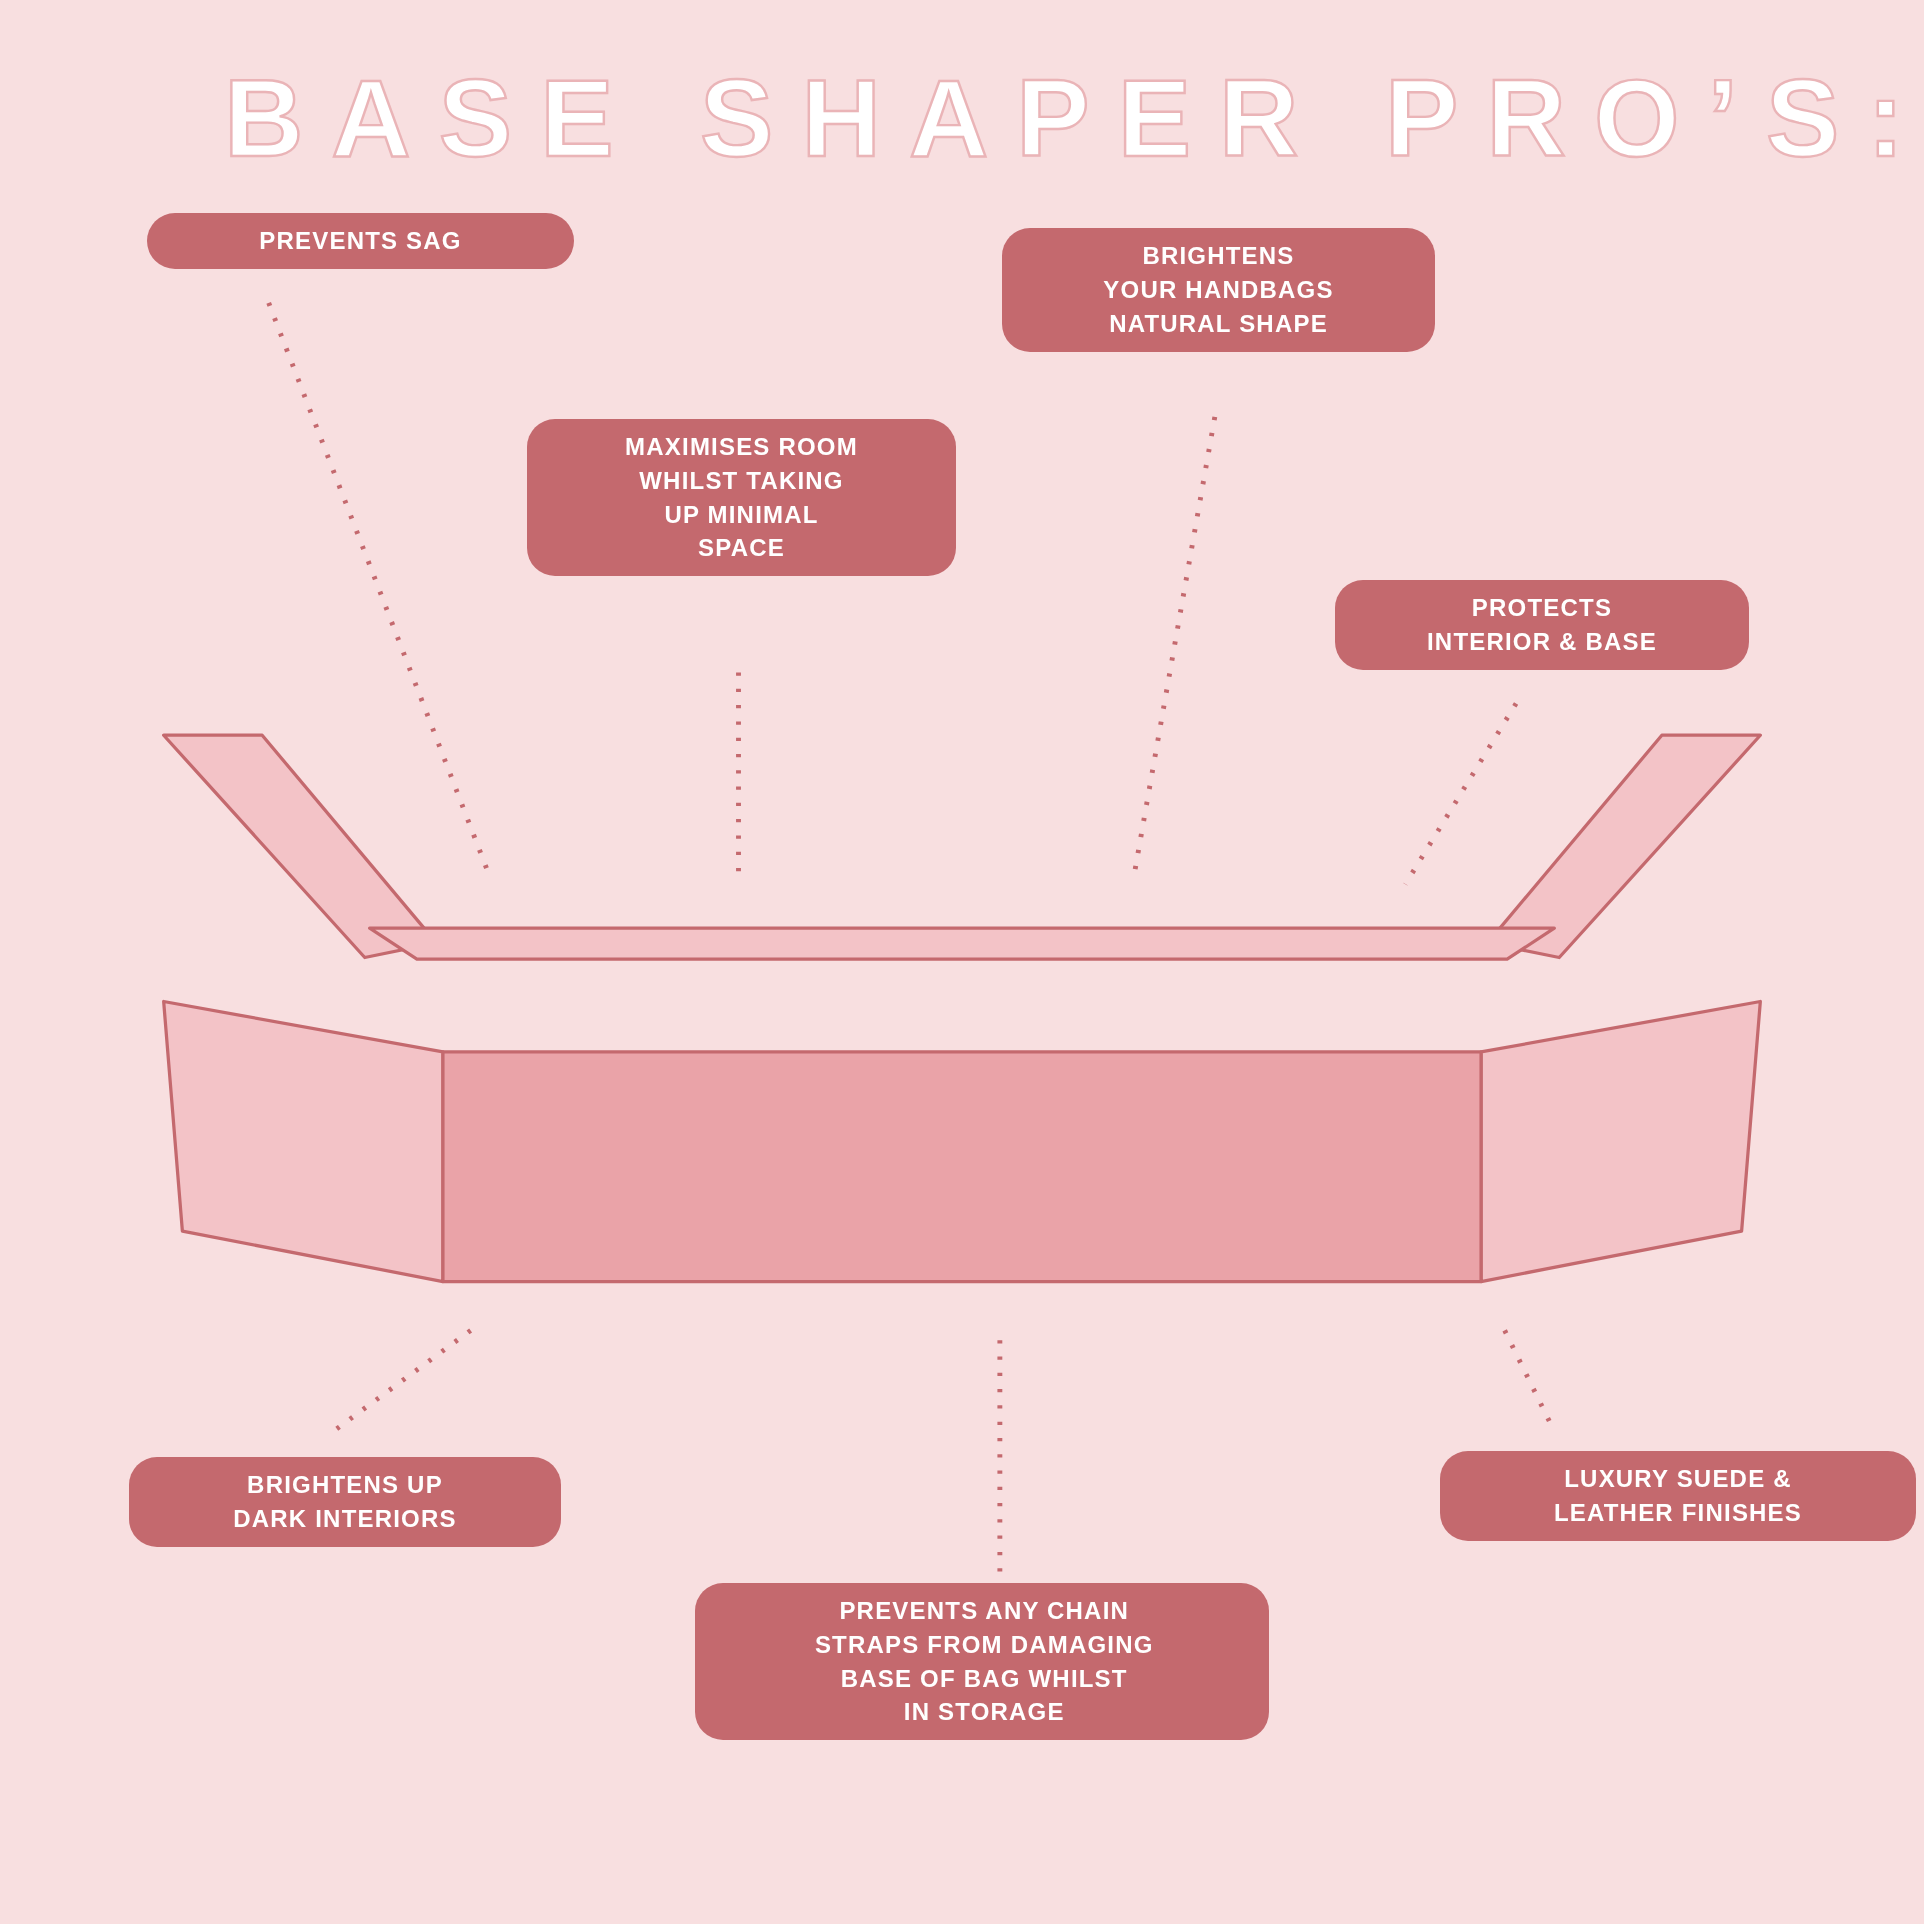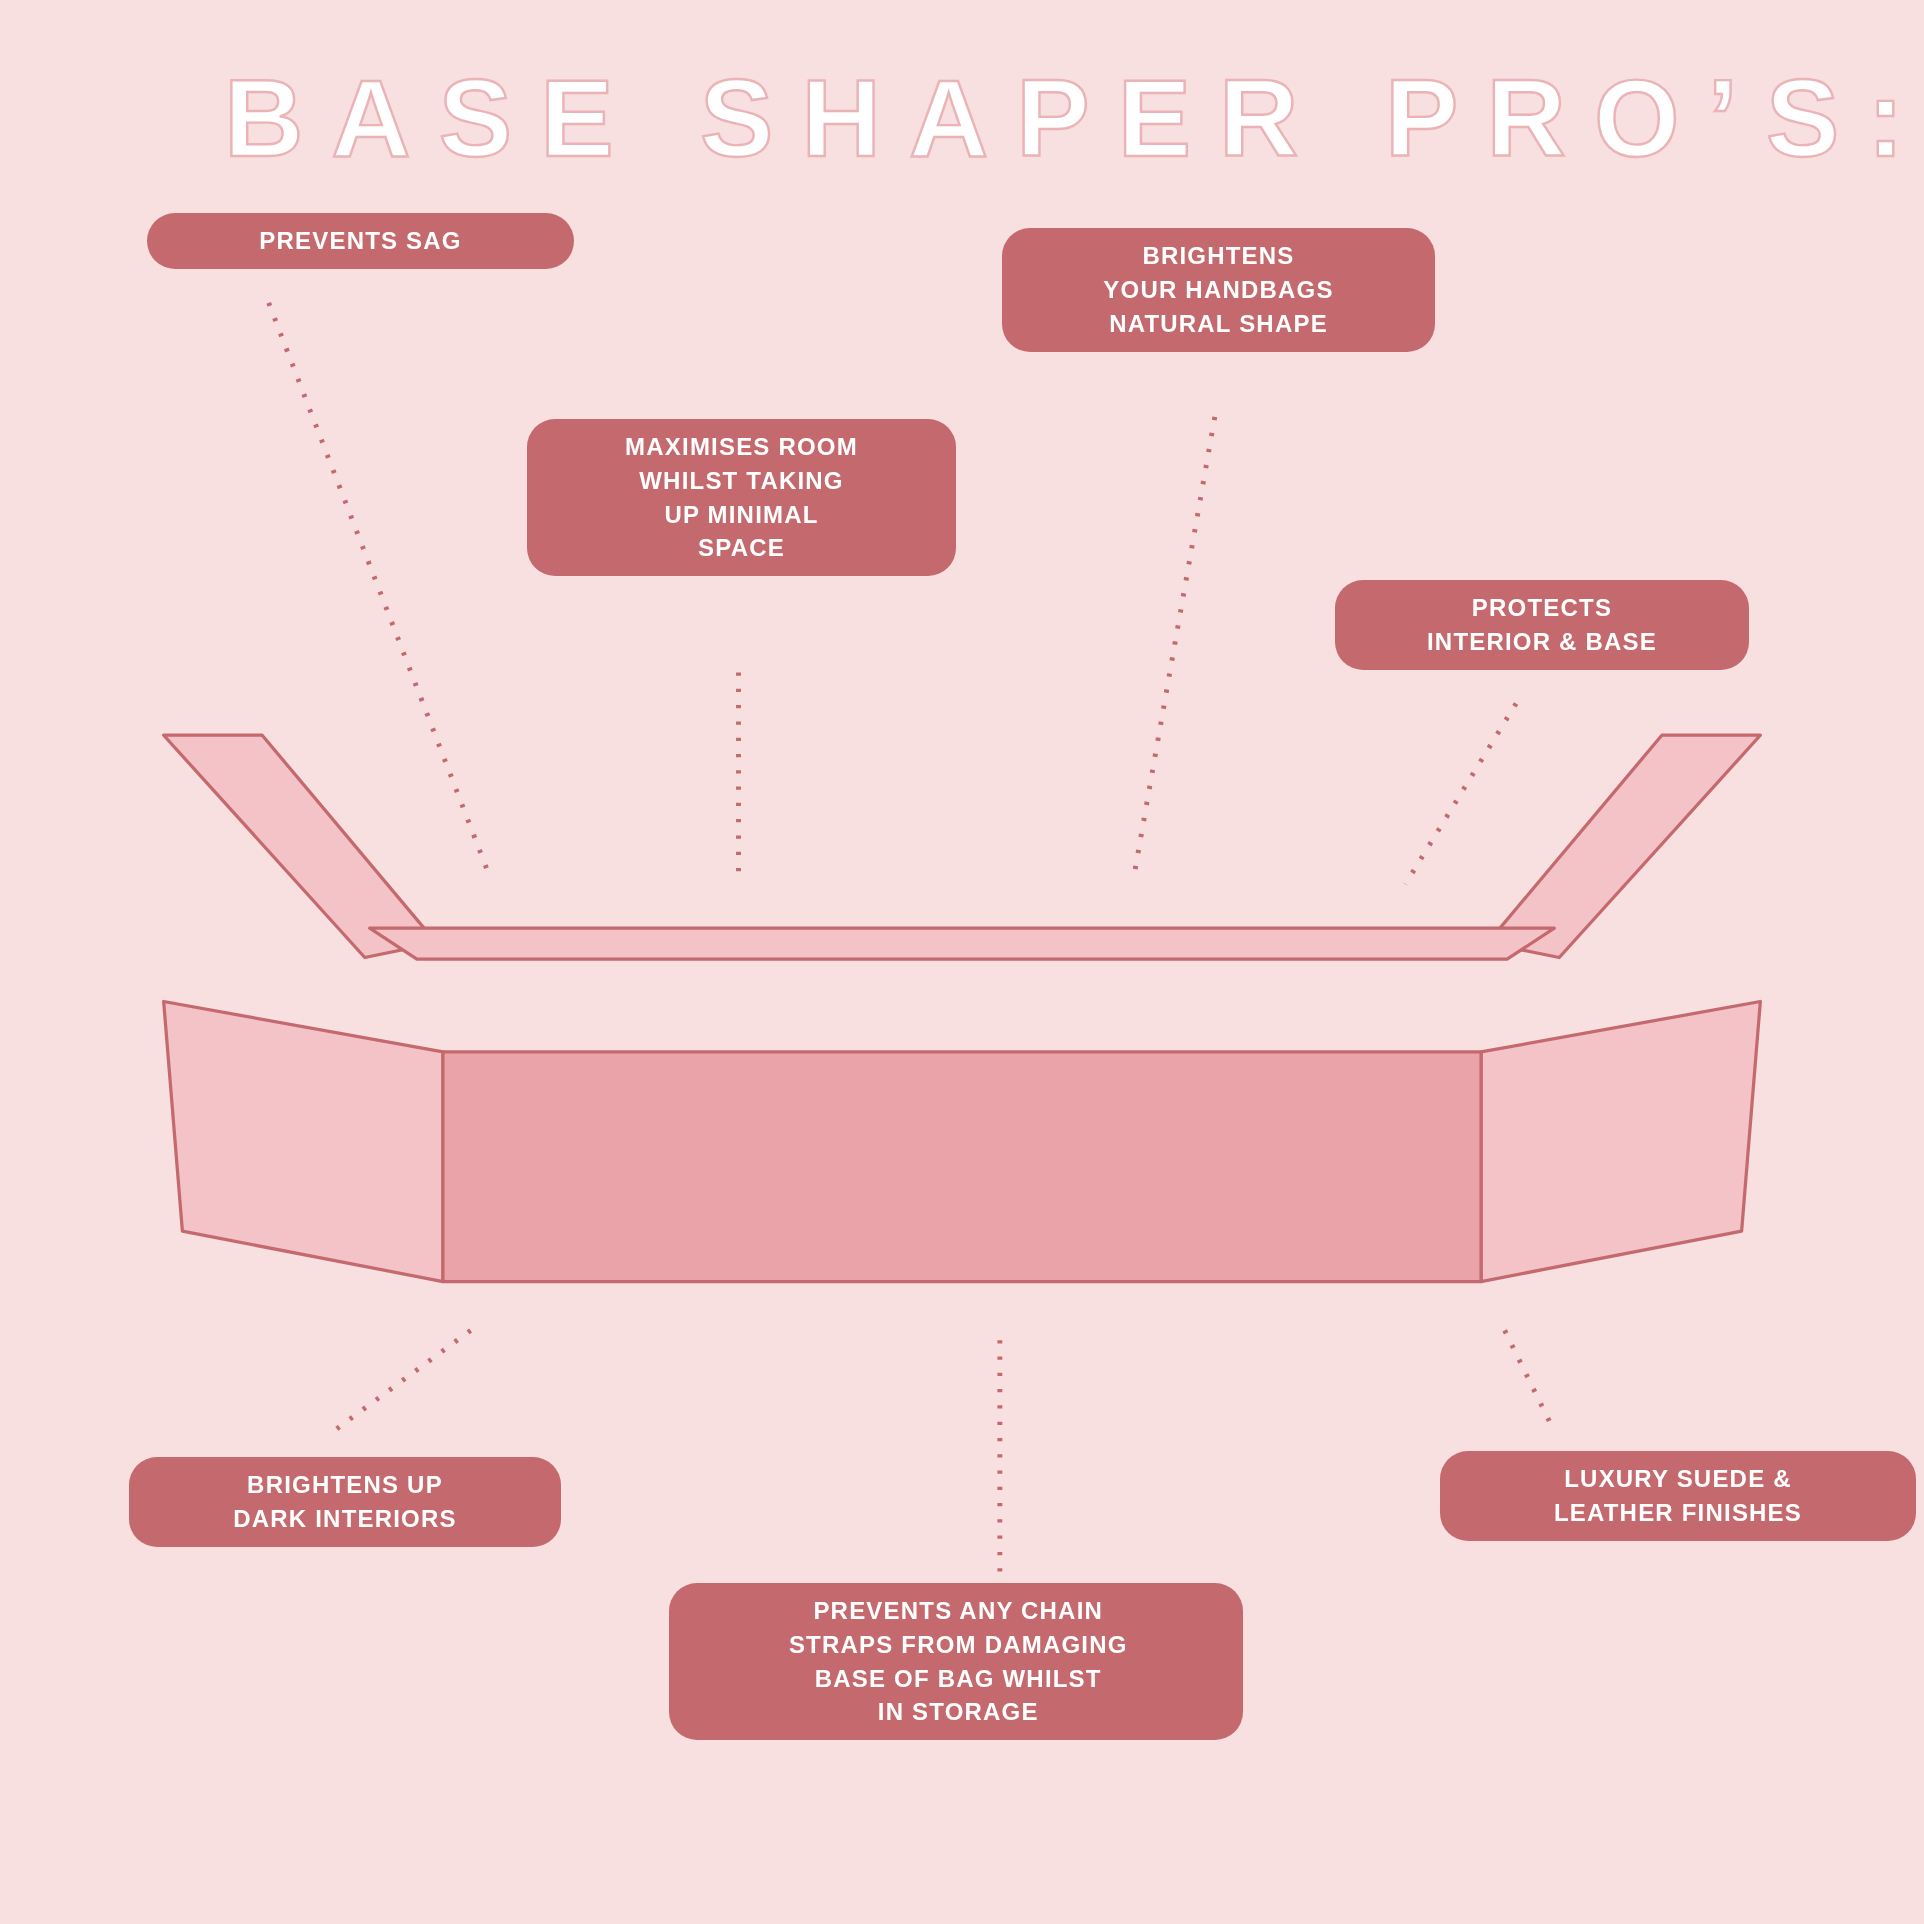--- a/index.html
+++ b/index.html
@@ -47,21 +47,21 @@
     letter-spacing: 1.2px;
     white-space: pre-line;
     padding: 11.4px 19.5px;
   }
   .c0 { left: 147px;  top: 213px;  width: 427px; }
   .c1 { left: 1002px; top: 228px;  width: 433px; }
   .c2 { left: 527px;  top: 419px;  width: 429px; }
   .c3 { left: 1335px; top: 580px;  width: 414px; }
   .c4 { left: 129px;  top: 1457px; width: 432px; text-align: center; }
   .c5 { left: 1440px; top: 1451px; width: 476px; }
-  .c6 { left: 669px;  top: 1583px; width: 574px; padding-left: 24px; }
+  .c6 { left: 695px;  top: 1583px; width: 574px; padding-left: 24px; }
 </style>
 </head>
 <body>
 
 <div class="canvas">
 
   <h1 class="title">BASE SHAPER PRO’S:</h1>
 
   <svg class="art" viewBox="0 0 2363 2363" xmlns="http://www.w3.org/2000/svg" aria-hidden="true">
 

